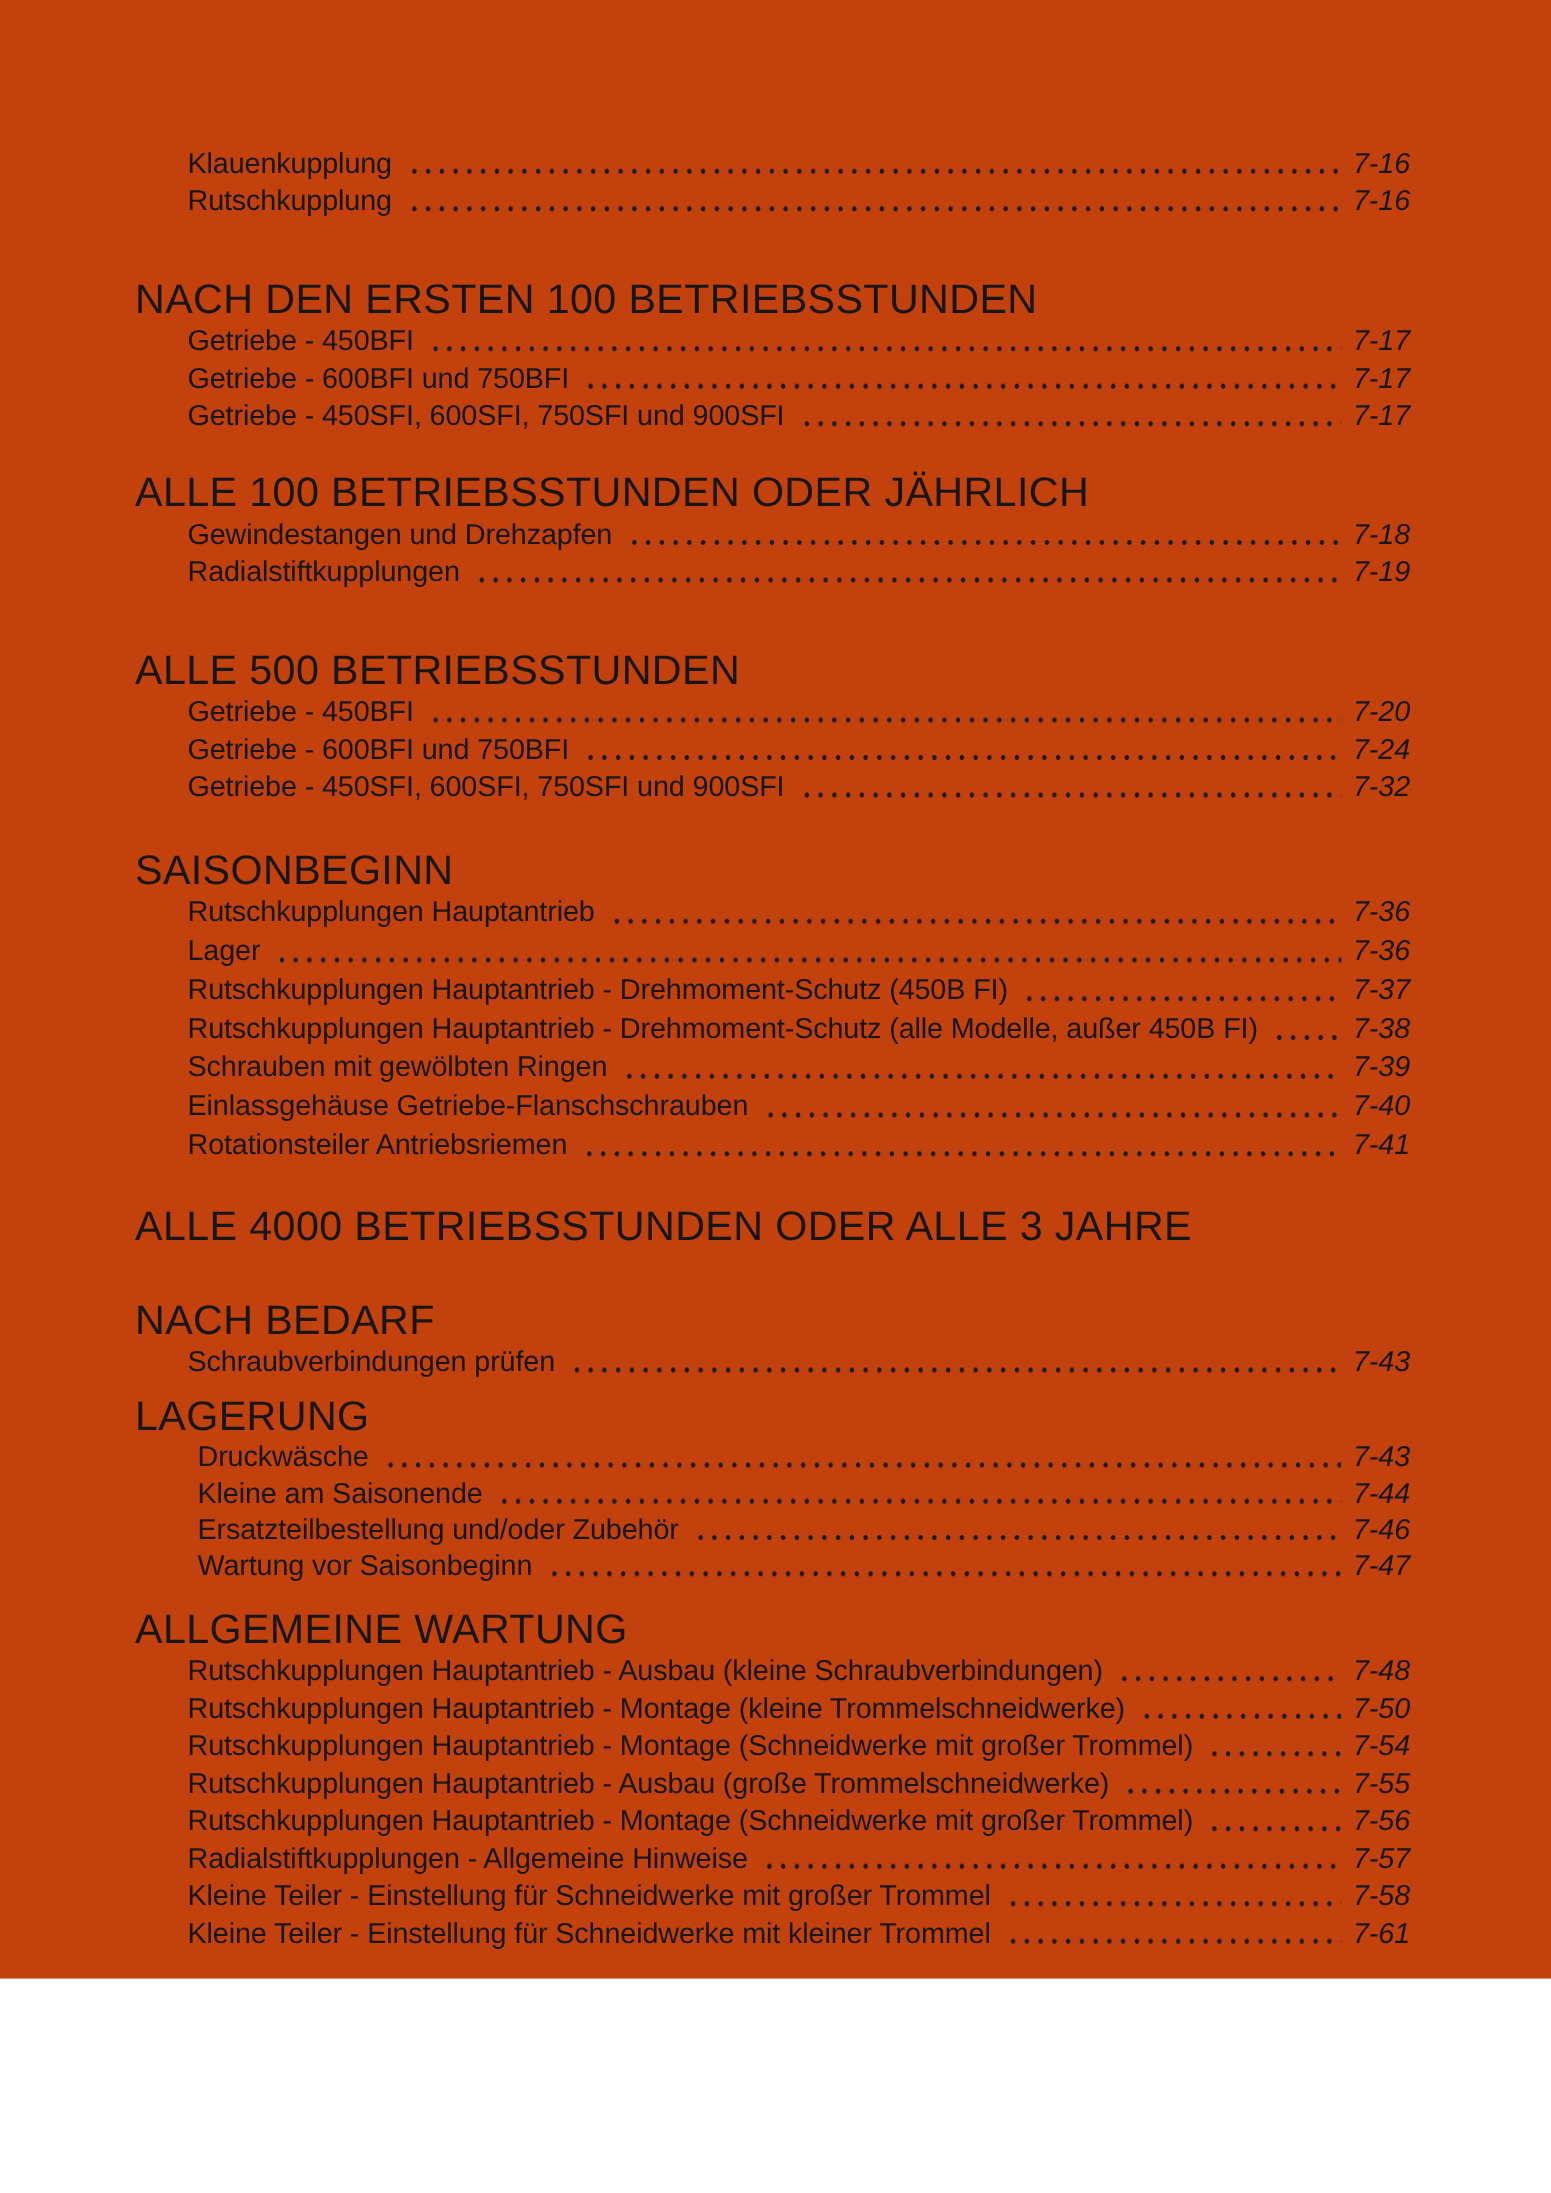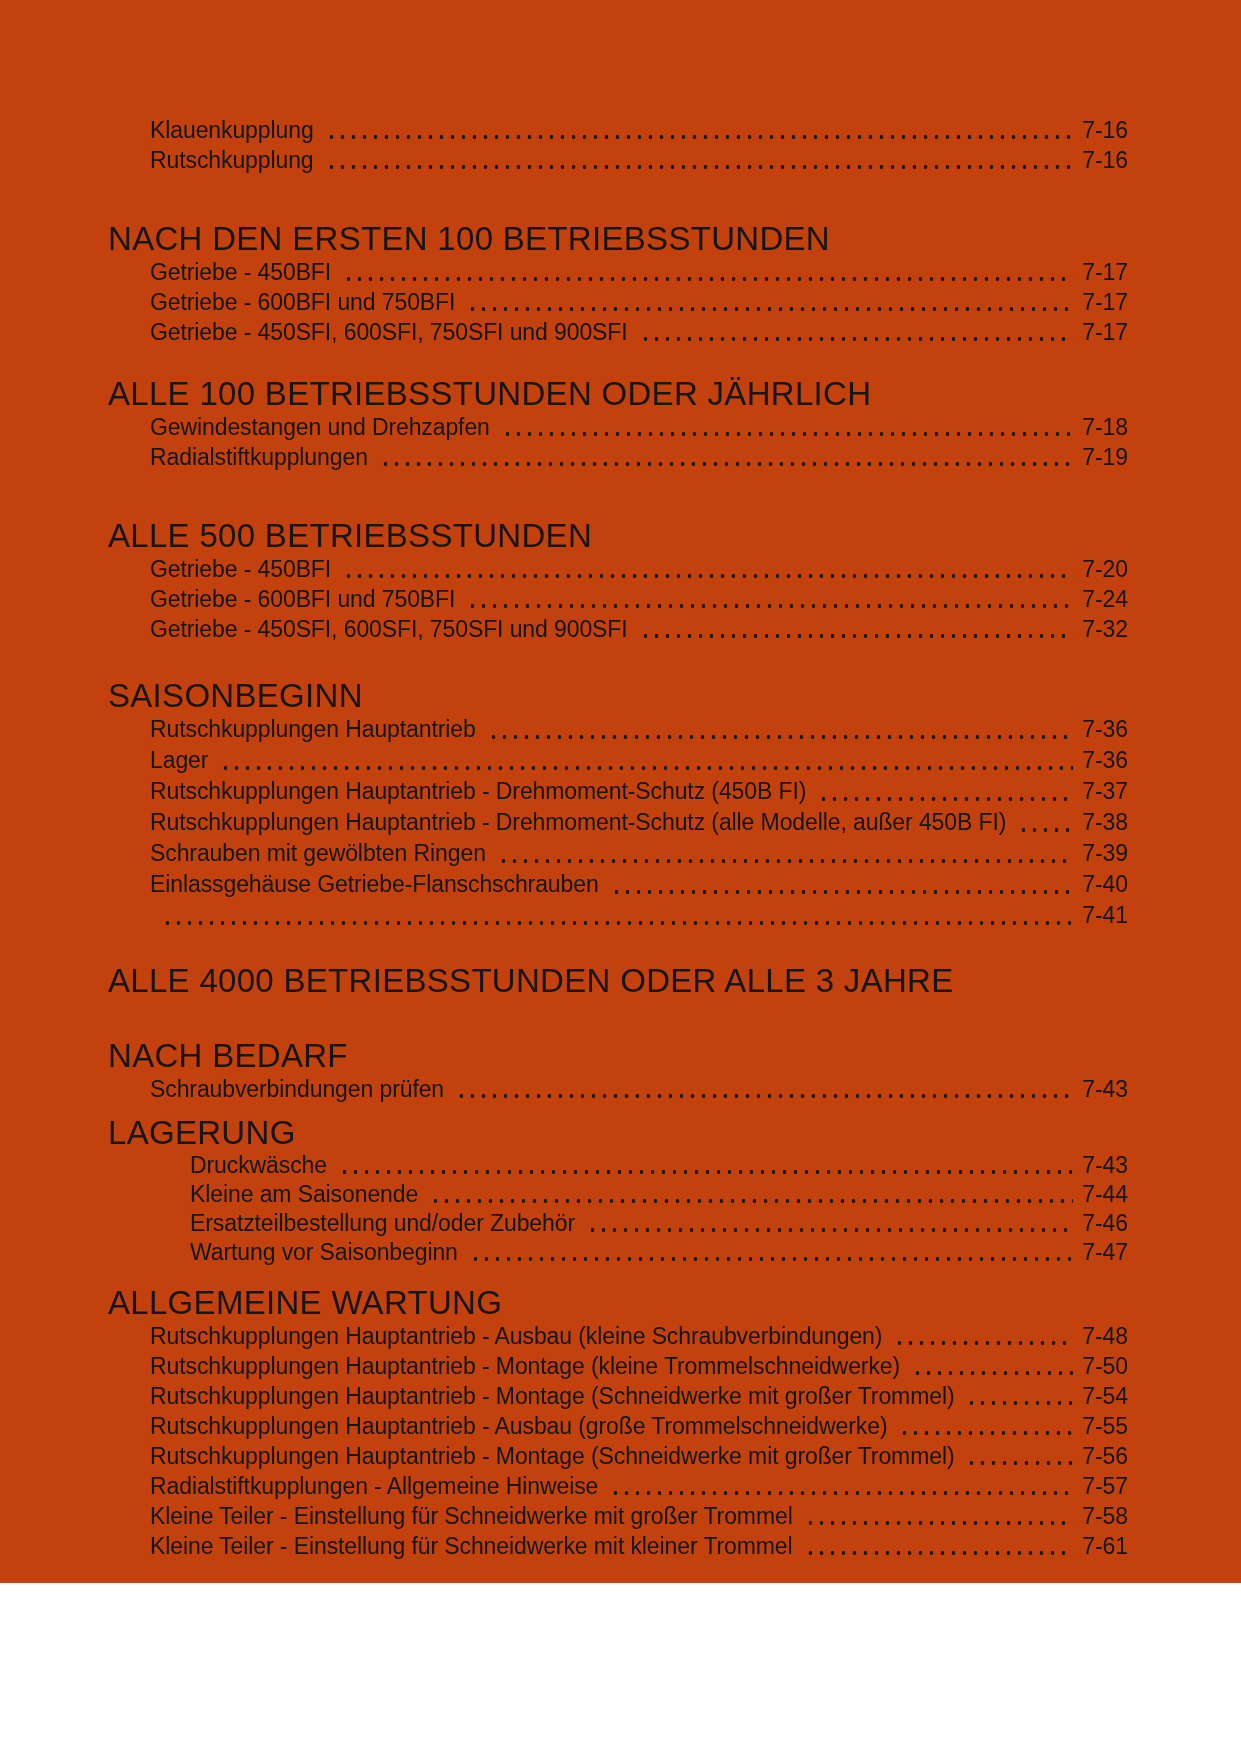--- a/index.html
+++ b/index.html
@@ -48,32 +48,33 @@
     background-image: radial-gradient(circle, #1a1a1a 1.7px, rgba(0,0,0,0) 2.1px);
     background-size: 11px 4px;
     background-repeat: repeat-x;
     background-position: 3px calc(100% - 6px);
   }
   .row .pagenum {
     flex: 0 0 auto;
     min-width: 48px;
     text-align: right;
     white-space: nowrap;
+    font-style: italic;
   }
   
   .s1 { padding-top: 46px; }
   .s2 { padding-top: 29px; }
   .s3 { padding-top: 46px; }
   .s4 { padding-top: 34px; }
   .s5 { padding-top: 32px; }
   .s6 { padding-top: 39px; }
   .s7 { padding-top: 11px; }
   .s8 { padding-top: 18px; }
   .s4 .row { line-height: 31px; }
-  .s7 .row { line-height: 29px; margin-left: 82px; }
+  .s7 .row { line-height: 29px; margin-left: 50px; }
   .bottom-rule {
     position: absolute;
     left: 67px;
     top: 1658px;
     width: 1061px;
     height: 4px;
     background: linear-gradient(to bottom,
       #141414 0, #141414 1.6px,
       #6a6a6a 1.6px, #6a6a6a 2.4px,
       #141414 2.4px, #141414 4px);
@@ -181,20 +182,21 @@
     <span class="label">Schrauben mit gewölbten Ringen</span>
     <span class="dots"></span>
     <span class="pagenum">7-39</span>
   </div>
           <div class="row">
     <span class="label">Einlassgehäuse Getriebe-Flanschschrauben</span>
     <span class="dots"></span>
     <span class="pagenum">7-40</span>
   </div>
           <div class="row">
+    <span class="label">Rotationsteiler Antriebsriemen</span>
     <span class="dots"></span>
     <span class="pagenum">7-41</span>
   </div>
         </div>
   </section>
       <section class="toc-section s5">
     <h2 class="sec-heading">ALLE 4000 BETRIEBSSTUNDEN ODER ALLE 3 JAHRE</h2>
   </section>
       <section class="toc-section s6">
     <h2 class="sec-heading">NACH BEDARF</h2>

